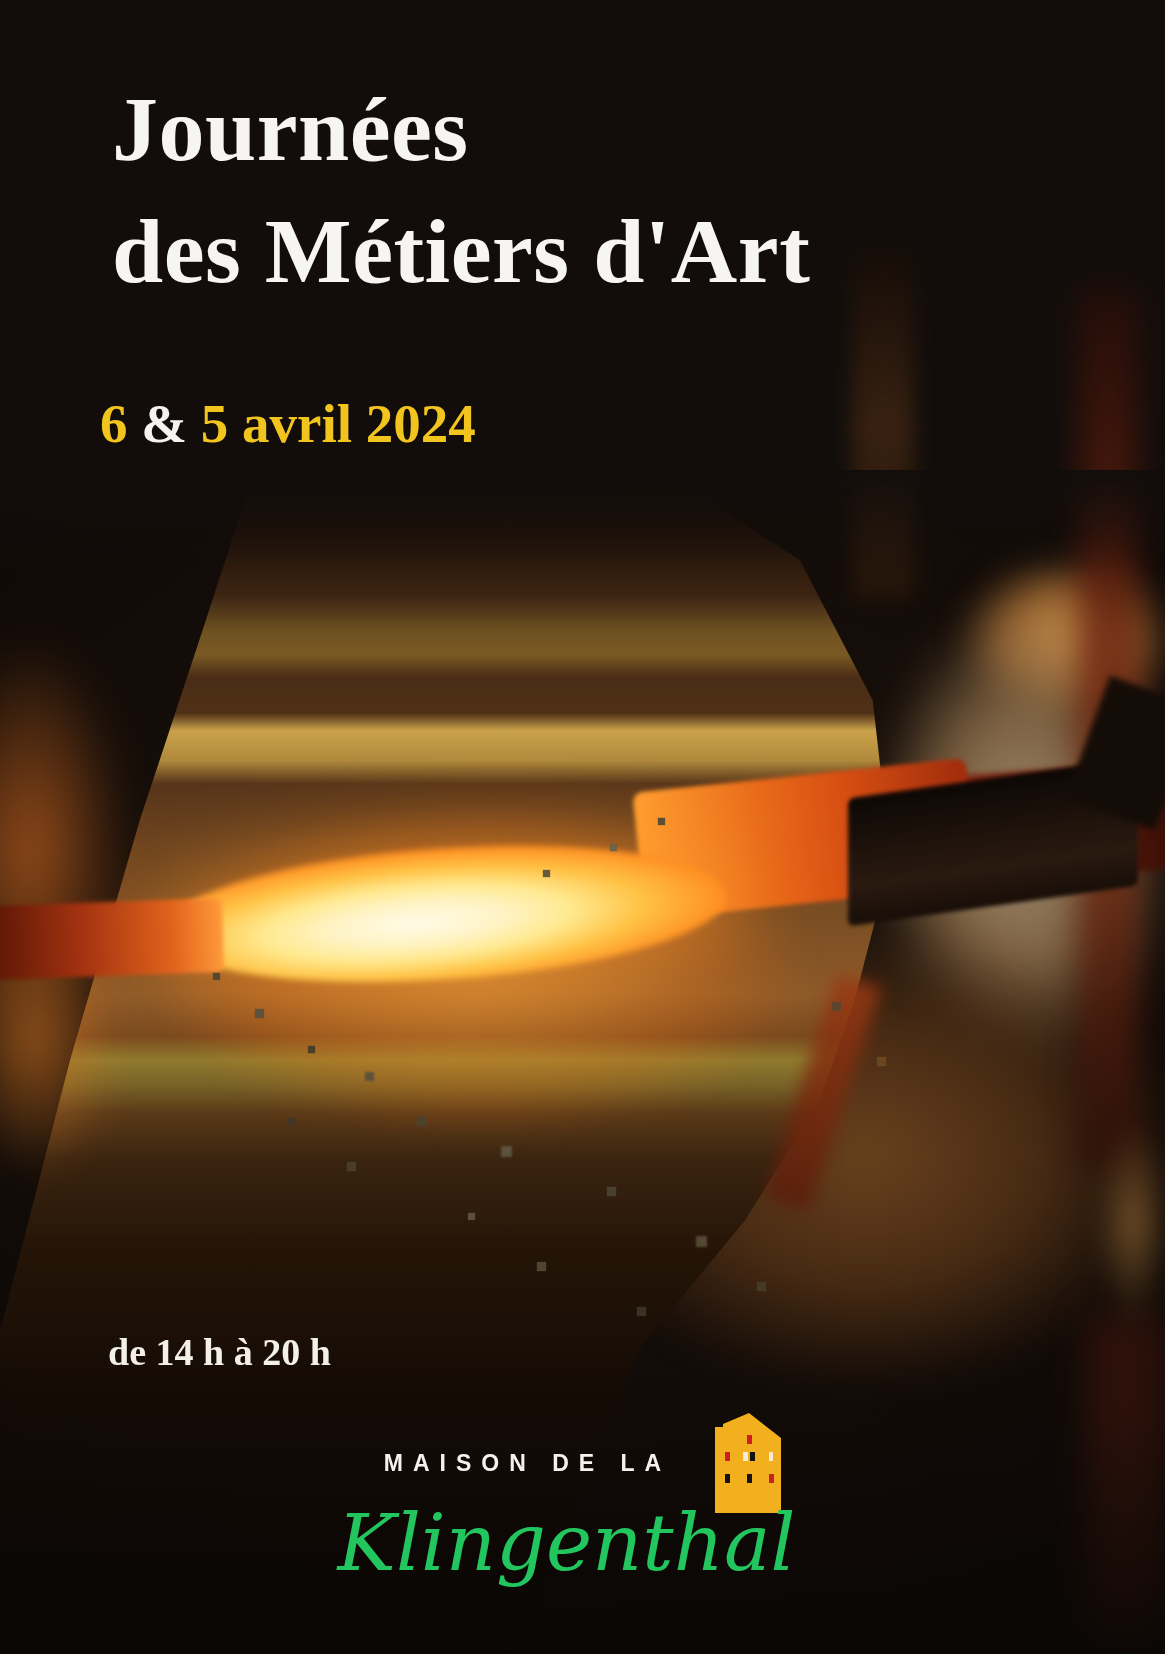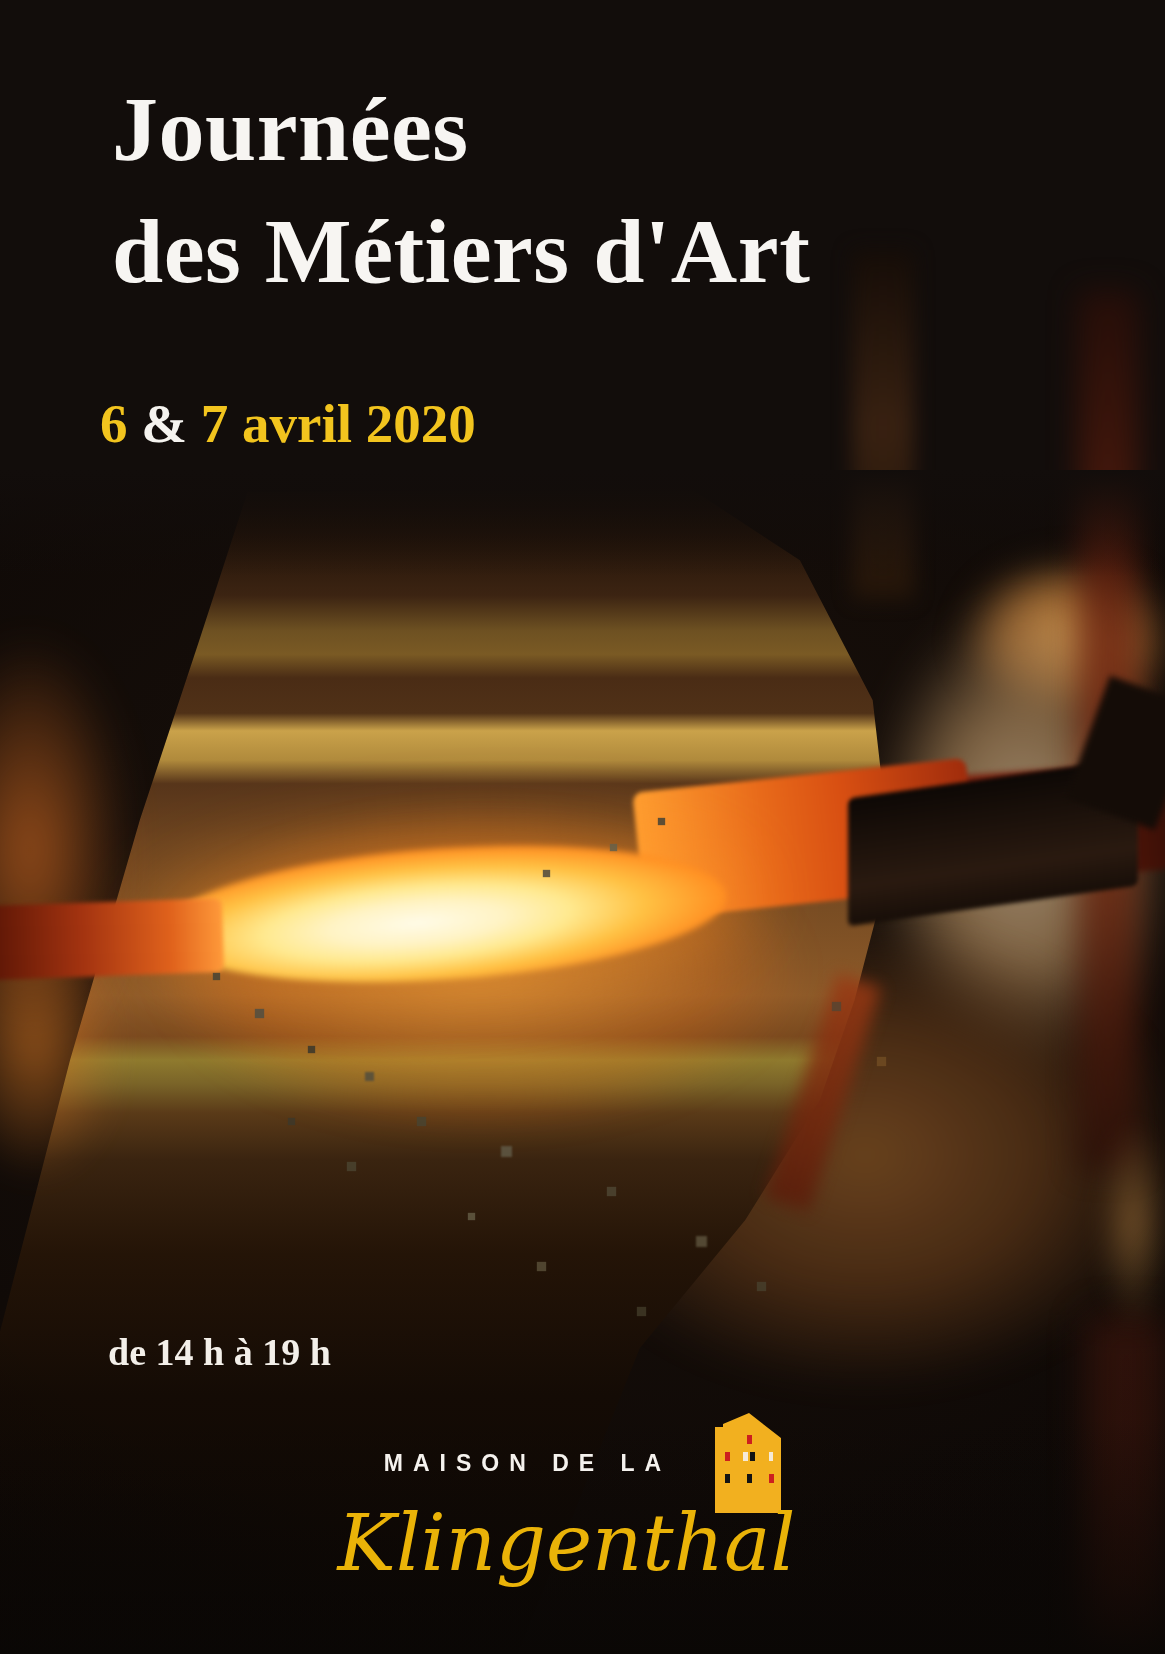--- a/index.html
+++ b/index.html
@@ -81,21 +81,21 @@
   .promo{position:absolute; left:108px; top:1176px; font-weight:bold; font-size:47px;
     line-height:64px; white-space:nowrap;}
   .hours{position:absolute; left:108px; top:1330px; color:#f3efe9; font-weight:bold; font-size:38px;}
   
   .logo-row{position:absolute; left:0; right:0; top:1412px; height:102px;
     display:flex; justify-content:center; align-items:center; column-gap:22px;
     font-family:"Liberation Sans","DejaVu Sans",sans-serif;gap:44px;}
   .logo-word{color:#f5f2ee; font-weight:bold; font-size:23px; letter-spacing:10px; white-space:nowrap;}
   .house{width:66px; height:100px; flex:0 0 auto;}
   .brand{position:absolute; left:50%; top:1498px; transform:translateX(-50%); margin-left:-16px;
-    color:#eab308; font-style:italic; font-size:78px; letter-spacing:0px;
+    color:#22c55e; font-style:italic; font-size:78px; letter-spacing:0px;
     font-family:"DejaVu Serif","Liberation Serif",serif; white-space:nowrap;}
 </style>
 </head>
 <body>
 
 <div class="poster">
 
   <div class="photo">
     <div class="layer bg-stick-vert"></div>
     <div class="layer bg-hand"></div>
@@ -117,26 +117,26 @@
     <div class="layer tongs-tip"></div>
     <div class="layer flakes"></div>
     <div class="layer vignette"></div>
   </div>
 
   <div class="title">
     <div>Journées</div>
     <div>des Métiers d'Art</div>
   </div>
 
-  <div class="date"><span class="yellow">6 </span><span class="white">&amp;</span><span class="yellow"> 7 avril 2020</span></div>
+  <div class="date"><span class="yellow">6 </span><span class="white">&amp;</span><span class="yellow"> 5 avril 2024</span></div>
 
   <div class="promo">
   </div>
 
-  <div class="hours">de 14 h à 19 h</div>
+  <div class="hours">de 14 h à 20 h</div>
 
   <div class="logo-row">
     <span class="logo-word">MAISON DE LA</span>
     <svg class="house" viewBox="0 0 66 100" xmlns="http://www.w3.org/2000/svg">
       <polygon points="0,14 8,14 8,11 34,0 66,25 66,100 0,100" fill="#F2B01F"></polygon>
       <rect x="32" y="22" width="5" height="9" fill="#CC1F1F"></rect>
       <rect x="10" y="39" width="5" height="9" fill="#CC1F1F"></rect>
       <rect x="28" y="39" width="5" height="9" fill="#F5EAD8"></rect>
       <rect x="35" y="39" width="5" height="9" fill="#131313"></rect>
       <rect x="54" y="39" width="4" height="9" fill="#F5EAD8"></rect>

